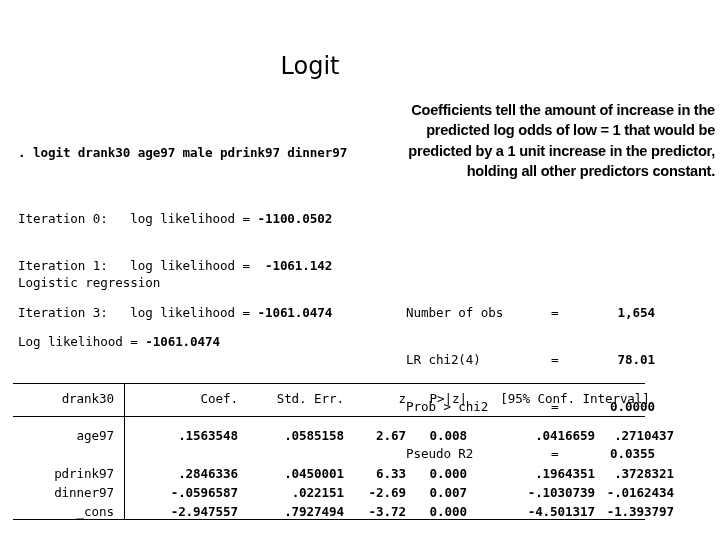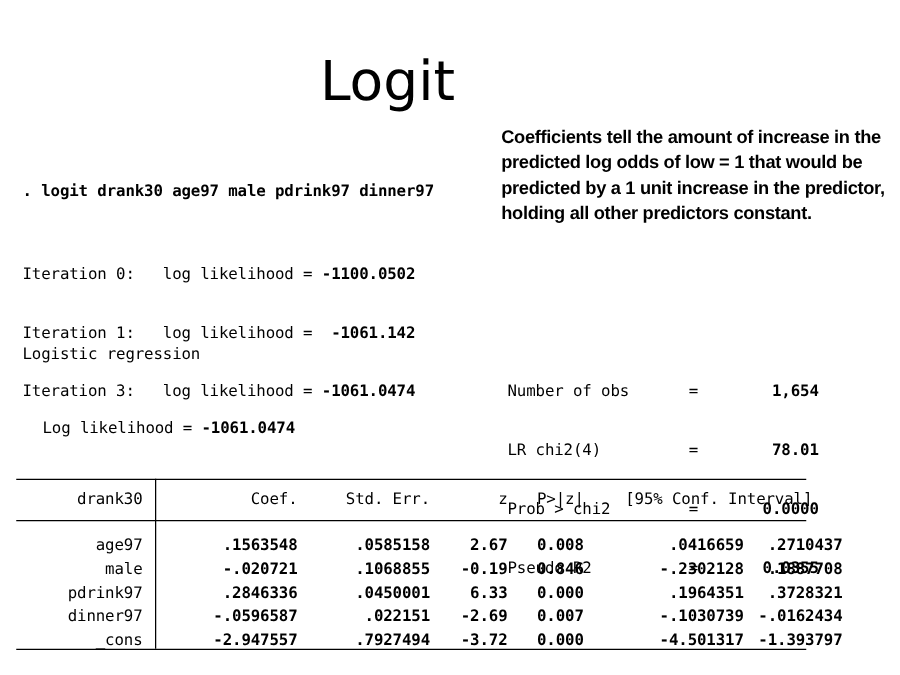--- a/index.html
+++ b/index.html
@@ -17,40 +17,40 @@
   }
 
   
   .slide-title {
     position: absolute;
     top: 44px;
     left: 0;
     width: 620px;
     text-align: center;
     font-family: "DejaVu Sans", sans-serif;
-    font-size: 44px;
+    font-size: 24px;
     font-weight: 400;
     line-height: 44px;
     letter-spacing: 0px;
     color: #000000;
   }
 
   
   .note-paragraph {
     position: absolute;
     top: 100px;
     left: 401px;
     width: 314px;
     font-family: "Liberation Sans", sans-serif;
     font-size: 14.6px;
     font-weight: 600;
     line-height: 20.4px;
     letter-spacing: -0.25px;
     color: #000000;
-    text-align: left;
+    text-align: right;
   }
 
   
   .stata-output {
     position: absolute;
     top: 136px;
     left: 4px;
     width: 720px;
     font-family: "DejaVu Sans Mono", monospace;
     font-size: 12.6px;
@@ -86,21 +86,20 @@
     left: 14px;
     font-weight: normal;
     letter-spacing: -0.1px;
   }
 
   .loglik-line {
     position: absolute;
     top: 200px;
     left: 14px;
     letter-spacing: -0.1px;
-    margin-left: 16px;
   }
   .loglik-line .lbl { font-weight: normal; }
   .loglik-line .val { font-weight: bold; }
 
   
   .fitstats {
     position: absolute;
     top: 141px;
     left: 402px;
   }
@@ -260,29 +259,20 @@
   <div class="trow trow-0">
     <span class="cell c-name">age97</span>
     <span class="cell c-coef">.1563548</span>
     <span class="cell c-se">.0585158</span>
     <span class="cell c-z">2.67</span>
     <span class="cell c-p">0.008</span>
     <span class="cell c-lo">.0416659</span>
     <span class="cell c-hi">.2710437</span>
   </div>
 
-  <div class="trow trow-1">
-    <span class="cell c-name">male</span>
-    <span class="cell c-coef">-.020721</span>
-    <span class="cell c-se">.1068855</span>
-    <span class="cell c-z">-0.19</span>
-    <span class="cell c-p">0.846</span>
-    <span class="cell c-lo">-.2302128</span>
-    <span class="cell c-hi">.1887708</span>
-  </div>
 
   <div class="trow trow-2">
     <span class="cell c-name">pdrink97</span>
     <span class="cell c-coef">.2846336</span>
     <span class="cell c-se">.0450001</span>
     <span class="cell c-z">6.33</span>
     <span class="cell c-p">0.000</span>
     <span class="cell c-lo">.1964351</span>
     <span class="cell c-hi">.3728321</span>
   </div>

